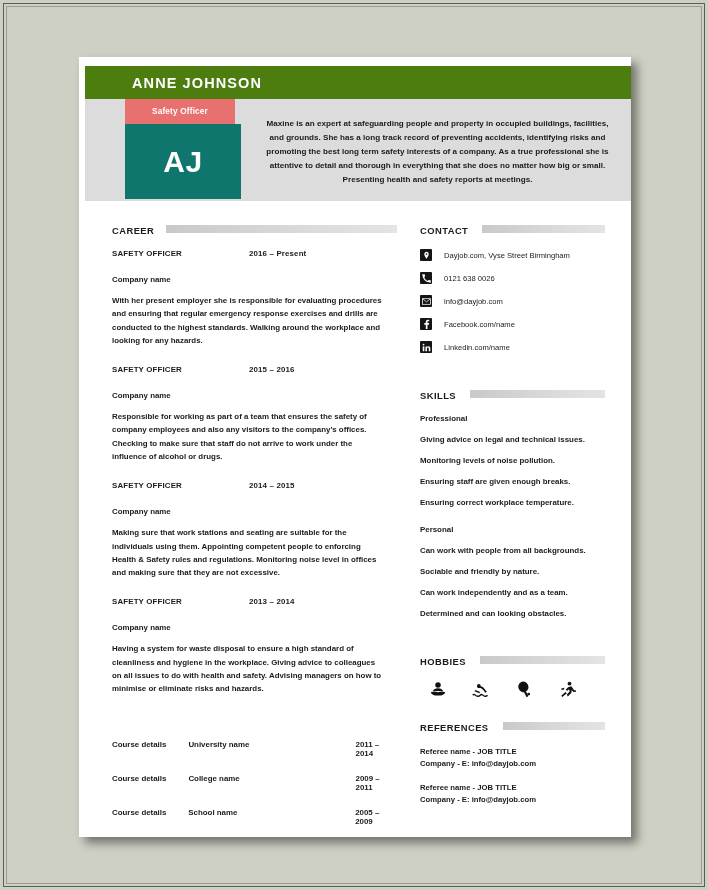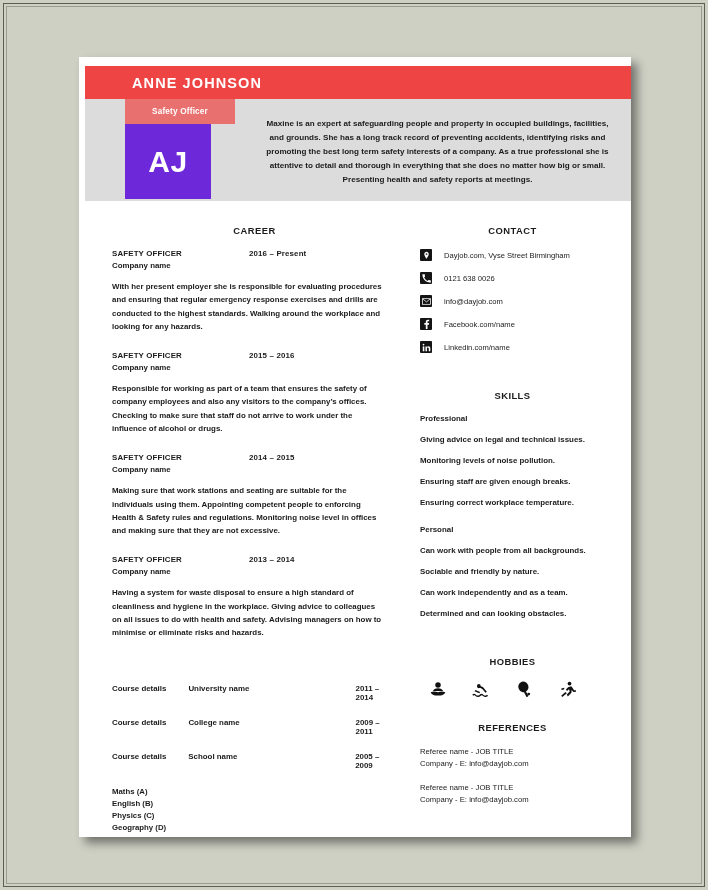--- a/index.html
+++ b/index.html
@@ -38,21 +38,21 @@
     background: #ffffff;
     box-shadow: 6px 6px 9px rgba(0,0,0,0.45);
     overflow: hidden;
   }
 
   
   #name-bar {
     position: absolute;
     left: 6px; top: 9px;
     width: 546px; height: 33px;
-    background: #ef4444;
+    background: #4d7c0f;
     display: flex;
     align-items: center;
   }
   #full-name {
     color: #ffffff;
     font-size: 14.5px;
     font-weight: bold;
     letter-spacing: 1.1px;
     margin-left: 47px;
   }
@@ -76,22 +76,22 @@
   #title-chip span {
     color: #ffffff;
     font-size: 8.2px;
     font-weight: bold;
     letter-spacing: 0.2px;
   }
 
   #monogram-box {
     position: absolute;
     left: 40px; top: 25px;
-    width: 86px; height: 75px;
-    background: #6d28d9;
+    width: 116px; height: 75px;
+    background: #0f766e;
     display: flex;
     align-items: center;
     justify-content: center;
   }
   #monogram-box span {
     color: #ffffff;
     font-size: 30px;
     font-weight: bold;
     letter-spacing: 0.5px;
   }
@@ -117,23 +117,21 @@
   #right-col {
     position: absolute;
     left: 341px;
     top: 168px;
     width: 185px;
   }
 
   
   .section-head {
     display: flex;
-    align-items: center;
     margin-bottom: 13px;
-    flex-direction: column;
   }
   .section-head .sh-label {
     font-size: 9.4px;
     font-weight: bold;
     letter-spacing: 0.45px;
     color: #1b1b1b;
     white-space: nowrap;
   }
   .section-head .sh-bar {
     flex: 1;
@@ -151,21 +149,21 @@
     font-weight: bold;
     color: #1b1b1b;
     letter-spacing: 0.15px;
   }
   .job-title { width: 137px; }
   .job-dates { }
   .job-company {
     font-size: 7.9px;
     font-weight: bold;
     color: #1b1b1b;
-    margin-top: 3px;
+    margin-top: 17px;
   }
   .job-desc {
     font-size: 7.9px;
     font-weight: bold;
     color: #1b1b1b;
     line-height: 1.68;
     margin-top: 10px;
     width: 272px;
   }
 
@@ -236,21 +234,21 @@
     margin-bottom: 22px;
     padding-left: 8px;
   }
   .hobby-ico { width: 20px; height: 20px; }
   .hobby-ico svg { display: block; }
 
   
   .ref-block { margin-bottom: 13px; }
   .ref-line {
     font-size: 7.7px;
-    font-weight: normal;
+    font-weight: bold;
     color: #1b1b1b;
     line-height: 1.5;
   }
 
   .sec-spacer-lg { height: 26px; }
   .sec-spacer-md { height: 18px; }
 </style>
 </head>
 <body>
 

